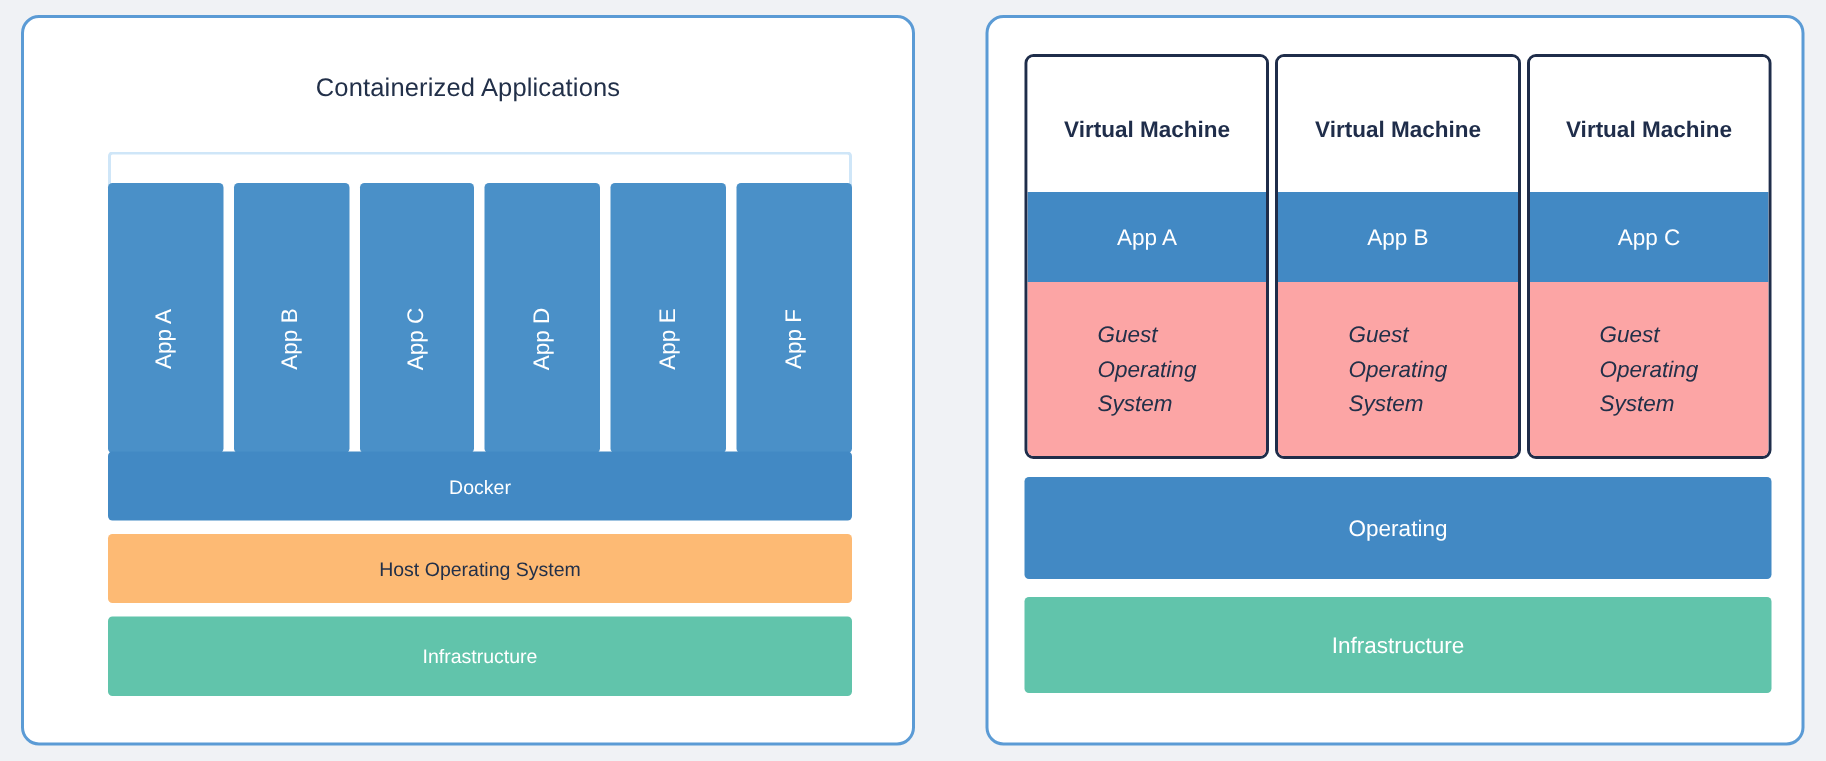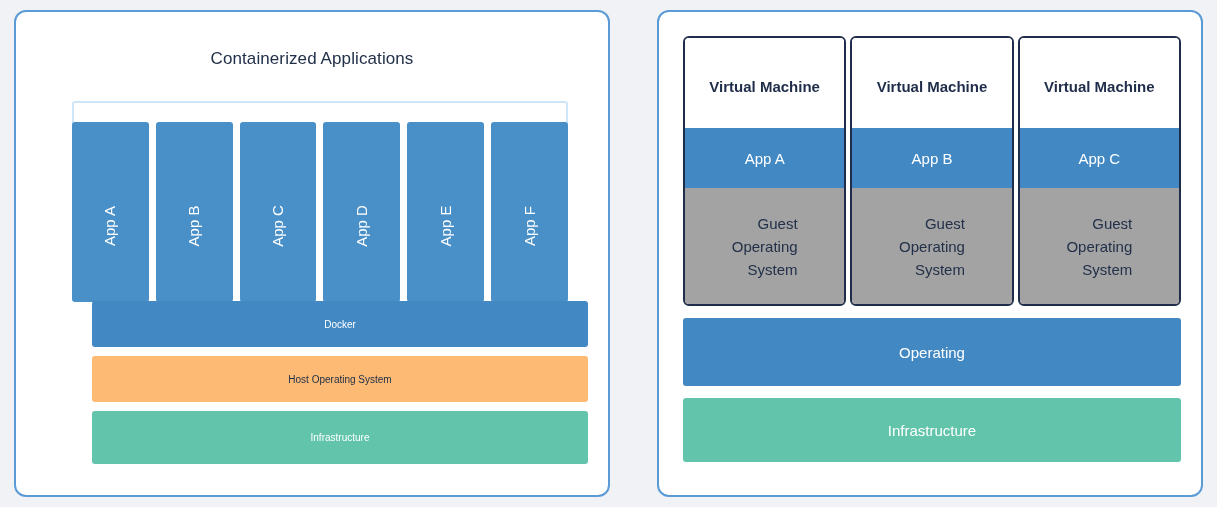--- a/index.html
+++ b/index.html
@@ -100,23 +100,22 @@
 
   
   .stack-bar {
     position: absolute;
     left: 56px;
     width: 496px;
     border-radius: 3px;
     display: flex;
     align-items: center;
     justify-content: center;
-    font-size: 10px;
-    box-sizing: border-box;
-    margin-left: 20px;
+    font-size: 13px;
+    box-sizing: border-box;
   }
   .bar-docker {
     top: 289px;
     height: 46px;
     background: #4289c4;
     color: #ffffff;
   }
   .bar-hostos {
     top: 344px;
     height: 46px;
@@ -169,26 +168,27 @@
     justify-content: center;
     background: #4289c4;
     color: #ffffff;
     font-size: 15px;
   }
   .vm-guest-os {
     flex: 1 1 auto;
     display: flex;
     align-items: center;
     justify-content: center;
-    background: #a3a3a3;
+    background: #fca5a5;
     color: #223049;
     font-size: 15px;
     line-height: 23px;
-    text-align: right;
+    text-align: left;
     white-space: pre-line;
+    font-style: italic;
   }
 
   .bar-right {
     position: absolute;
     left: 24px;
     width: 498px;
     border-radius: 3px;
     display: flex;
     align-items: center;
     justify-content: center;

